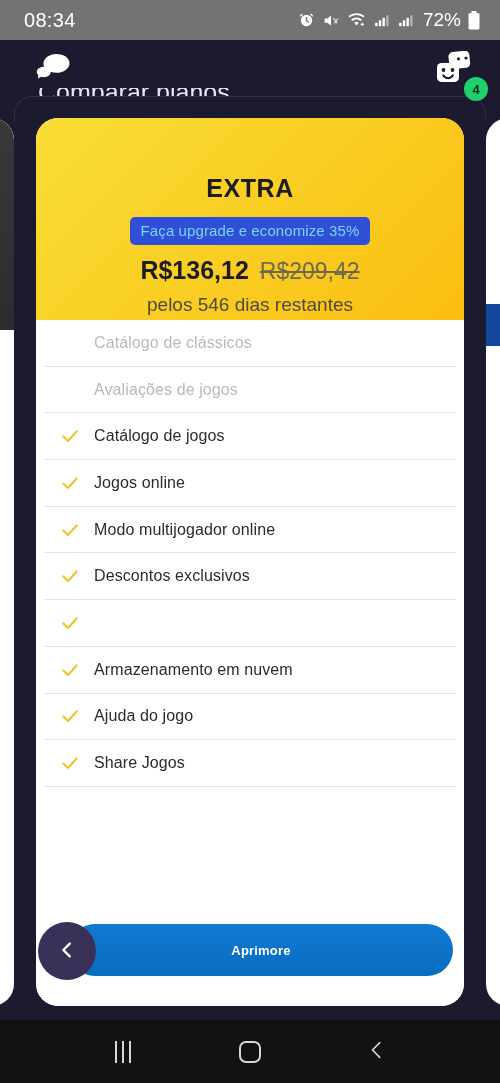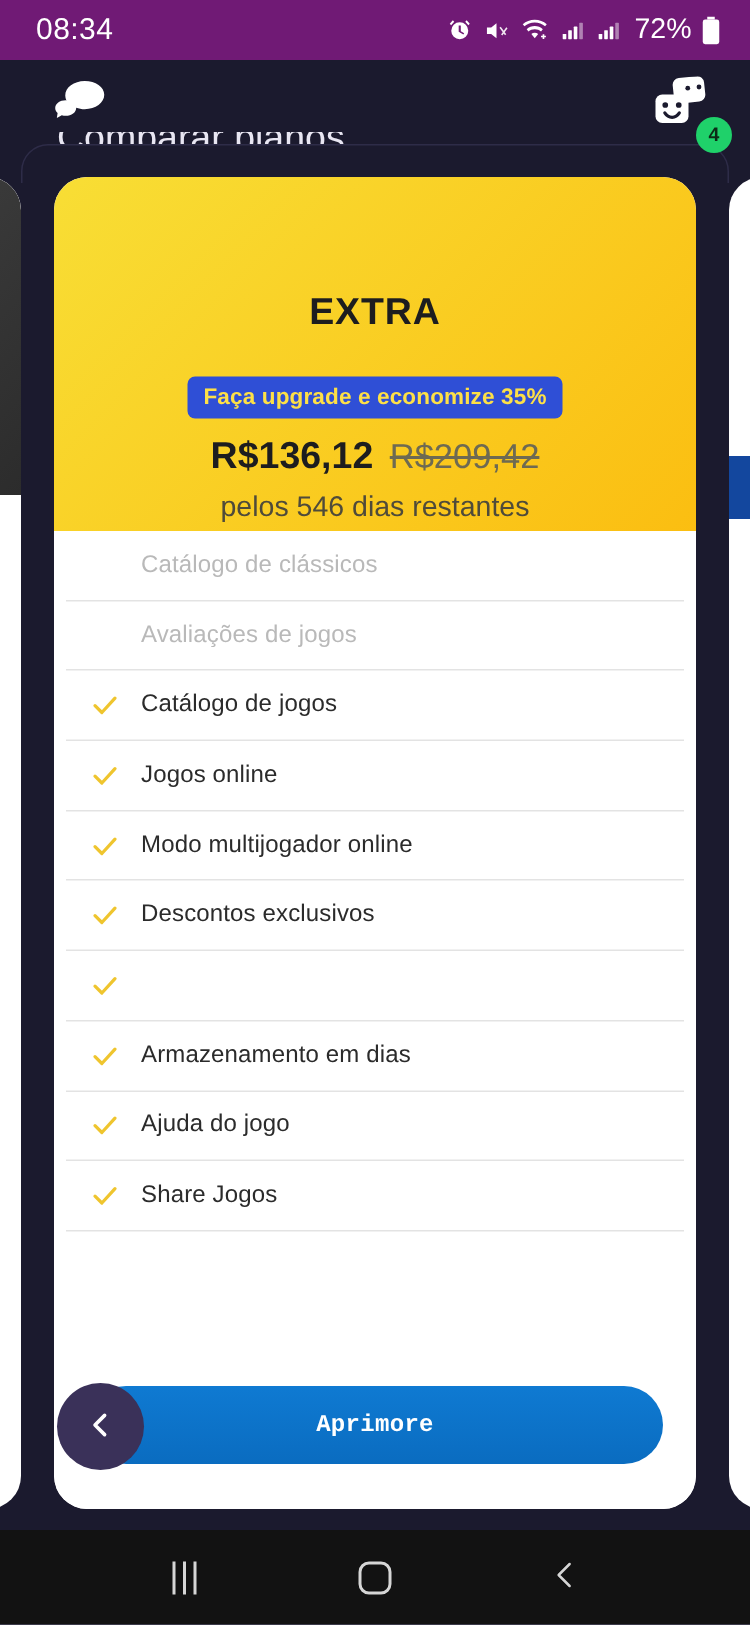--- a/index.html
+++ b/index.html
@@ -16,21 +16,21 @@
     overflow: hidden;
   }
 
   
   .statusbar {
     position: absolute; top: 0; left: 0;
     width: 500px; height: 40px;
     display: flex; align-items: center; justify-content: space-between;
     padding: 0 20px 0 24px;
     color: #ffffff;
-    background: #701a75;
+    background: #737373;
     z-index: 40;
   }
   .status-time { font-size: 20px; font-weight: 500; letter-spacing: .3px; }
   .status-icons { display: flex; align-items: center; gap: 7px; }
   .status-icons svg { display: block; }
   .battery-pct { font-size: 19px; font-weight: 400; margin-left: 2px; }
 
   
   .app-header {
     position: absolute; top: 40px; left: 0;
@@ -96,34 +96,34 @@
   }
   .peek-blue-chip {
     position: absolute; top: 186px; left: 0;
     width: 36px; height: 42px;
     background: #13479e;
     border-radius: 0 0 22px 0;
   }
 
   
   .plan-head {
-    height: 236px;
+    height: 202px;
     background: linear-gradient(135deg,#f8de35 0%,#fbbe11 100%);
     display: flex; flex-direction: column; align-items: center;
-    padding-top: 76px;
+    padding-top: 56px;
   }
   .plan-name {
     font-size: 25px; font-weight: 700; color: #1d1d1f;
     letter-spacing: .6px;
   }
   .promo-badge {
-    margin-top: 28px;
+    margin-top: 14px;
     background: #2f4fd6;
-    color: #fde047;
-    font-size: 15px; font-weight: 700;
+    color: #7dd3fc;
+    font-size: 15px; font-weight: 400;
     padding: 5px 11px 6px;
     border-radius: 5px;
     letter-spacing: .1px;
   }
   .price-row {
     margin-top: 11px;
     display: flex; align-items: baseline; gap: 11px;
   }
   .price-new { font-size: 25px; font-weight: 700; color: #1d1d1f; }
   .price-old {
@@ -159,27 +159,27 @@
   .feature-row.disabled .feature-label { color: #b9b9b9; }
 
   
   .card-footer {
     position: absolute; bottom: 0; left: 0;
     width: 100%; height: 96px;
     background: #ffffff;
     border-radius: 0 0 22px 22px;
   }
   .cta-button {
-    position: absolute; left: 22px; top: 14px;
+    position: absolute; left: 33px; top: 14px;
     width: 384px; height: 52px;
     border-radius: 26px;
     background: linear-gradient(180deg,#0f7ad2 0%,#0a6cc0 100%);
     border: none;
-    color: #ffffff; font-size: 16px; font-weight: 700;
-    font-family: Liberation Mono, monospace;
+    color: #ffffff; font-size: 13px; font-weight: 700;
+    font-family: Liberation Sans, sans-serif;
     display: flex; align-items: center; justify-content: center;
     letter-spacing: .2px;
   }
   .back-fab {
     position: absolute; left: 2px; top: 12px;
     width: 58px; height: 58px; border-radius: 50%;
     background: #3a3159;
     border: none;
     display: flex; align-items: center; justify-content: center;
     z-index: 3;
@@ -354,21 +354,21 @@
                 <polyline points="4,12.5 9.5,18 20,6.5"></polyline>
               </svg>
             </span>
           </div>
           <div class="feature-row">
             <span class="check-cell">
               <svg width="20" height="20" viewBox="0 0 24 24" fill="none" stroke="#efc52e" stroke-width="2.6" stroke-linecap="round" stroke-linejoin="round">
                 <polyline points="4,12.5 9.5,18 20,6.5"></polyline>
               </svg>
             </span>
-            <span class="feature-label">Armazenamento em dias</span>
+            <span class="feature-label">Armazenamento em nuvem</span>
           </div>
           <div class="feature-row">
             <span class="check-cell">
               <svg width="20" height="20" viewBox="0 0 24 24" fill="none" stroke="#efc52e" stroke-width="2.6" stroke-linecap="round" stroke-linejoin="round">
                 <polyline points="4,12.5 9.5,18 20,6.5"></polyline>
               </svg>
             </span>
             <span class="feature-label">Ajuda do jogo</span>
           </div>
           <div class="feature-row">

